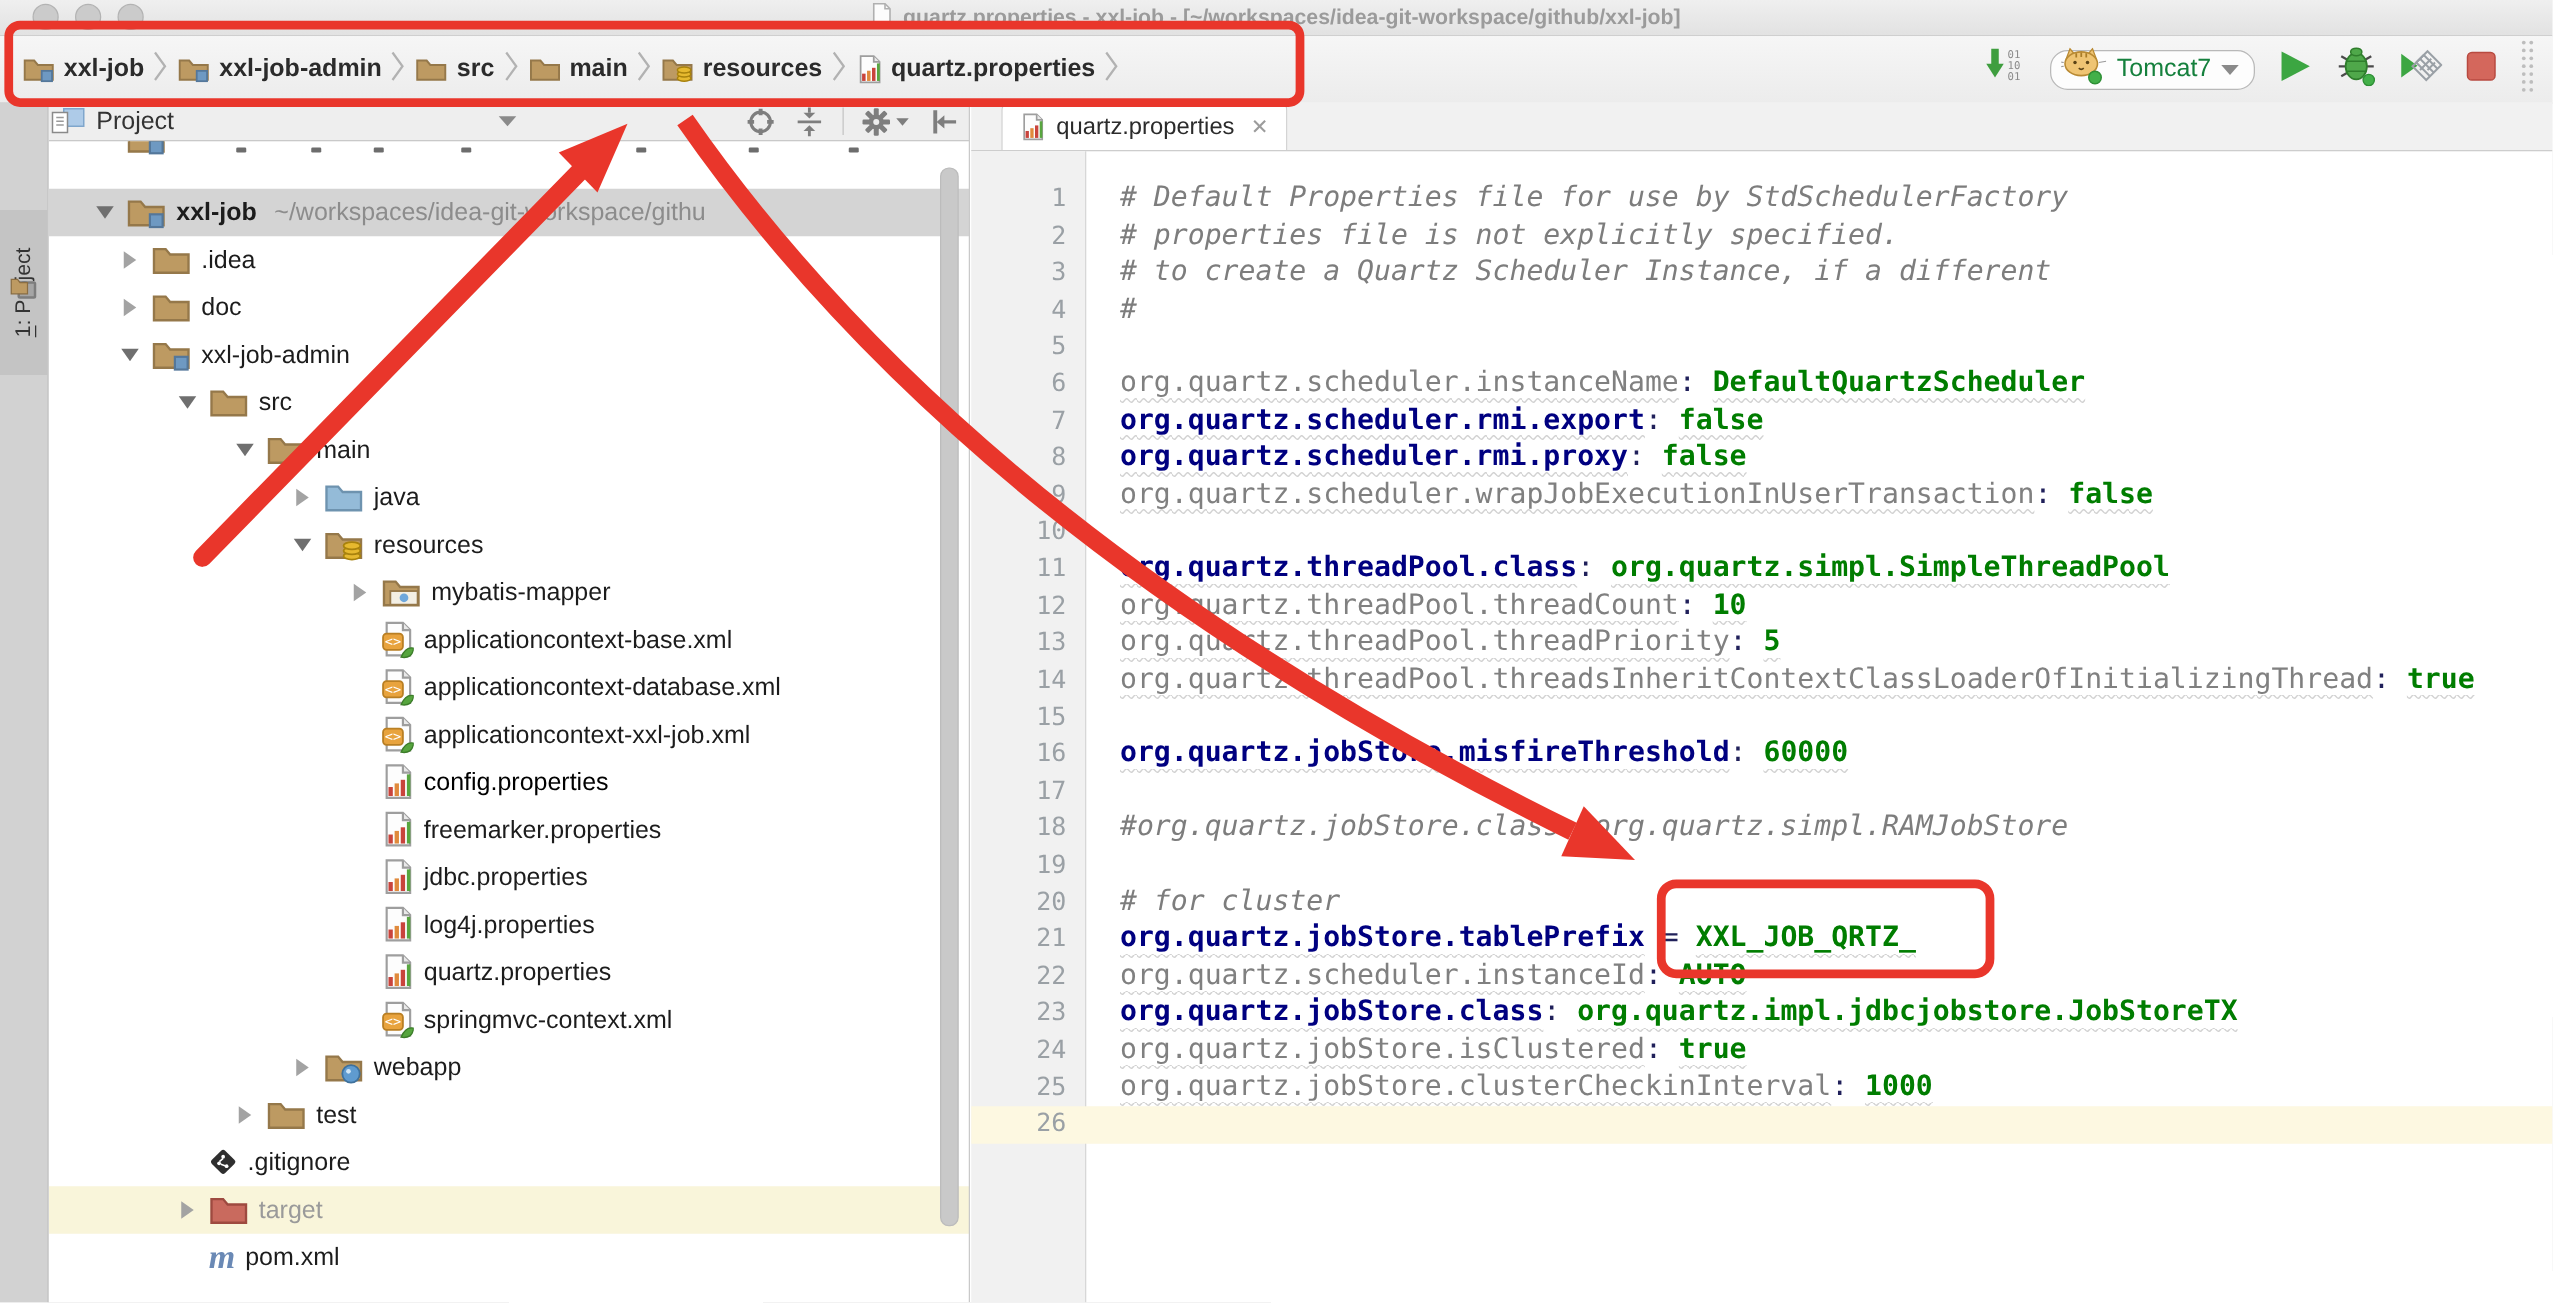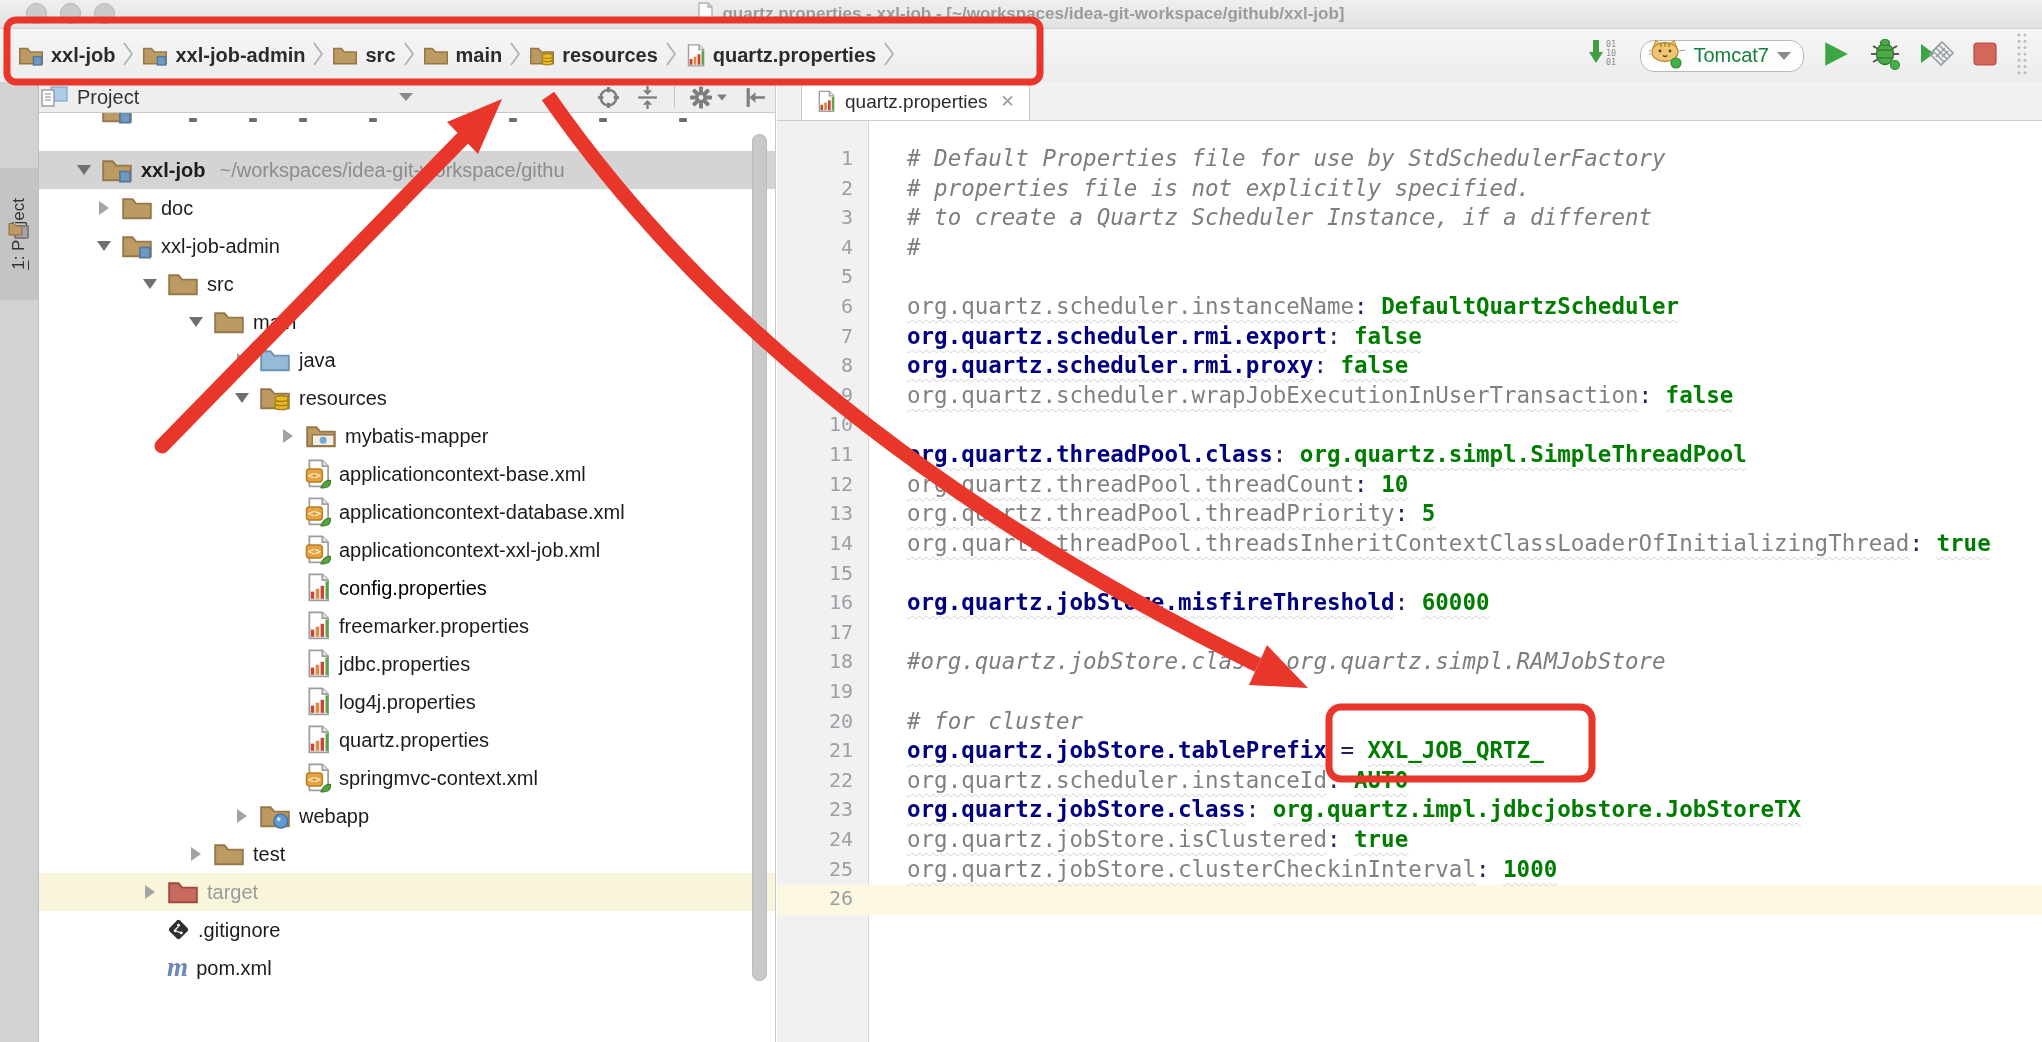--- a/index.html
+++ b/index.html
@@ -62,21 +62,21 @@
   #tab{position:absolute;left:24px;top:0;height:38px;background:#fff;border:1px solid #c6c6c6;border-bottom:none;
     border-radius:6px 6px 0 0;display:flex;align-items:center;gap:9px;padding:0 14px;box-sizing:border-box;}
   #tab .lbl{font-size:19px;color:#2b2b2b;}
   #tab .x{font-size:17px;color:#9c9c9c;margin-left:4px;}
   #edbody{position:absolute;left:0;top:39px;right:0;bottom:0;}
   #gutterbg{position:absolute;left:0;top:0;width:91px;bottom:0;background:#f1f1f1;border-right:1px solid #d7d7d7;z-index:0;}
   #caretline{position:absolute;left:0;right:0;height:30px;background:#fdf8e1;z-index:1;}
   #gutter{position:absolute;left:0;top:0;width:76px;padding-top:23px;z-index:2;text-align:right;
     font-family:"DejaVu Sans Mono",monospace;font-size:20px;color:#9aa0a5;}
   #gutter .gl{height:29.62px;line-height:29.62px;}
-  #code{position:absolute;left:130px;top:0;right:0;padding-top:23px;z-index:2;
+  #code{position:absolute;left:119px;top:0;right:0;padding-top:23px;z-index:2;
     font-family:"DejaVu Sans Mono",monospace;font-size:22.5px;}
   #code .cl{height:29.62px;line-height:29.62px;white-space:pre;}
   .tk-cm{color:#7d7d7d;font-style:italic;}
   .tk-kn{color:#000080;font-weight:bold;}
   .tk-kg{color:#808080;}
   .tk-sep{color:#20205a;}
   .tk-val{color:#007d00;font-weight:bold;}
   .sq{text-decoration-line:underline;text-decoration-style:wavy;text-decoration-color:#d2d2d2;
       text-decoration-thickness:1px;text-underline-offset:5px;}
   
@@ -377,20 +377,32 @@
           <div class="trow">
             <span style="width: 48px; flex: 0 0 auto;"></span>
             <span class="arrbox">
               <span class="arr-c"></span>
             </span>
             <span class="ticon">
               <svg width="32" height="28" viewBox="0 0 22 19">
                 <path d="M1.5,6.5 L1.5,3.5 h6.4 l2.5,3 h10.1 v10 h-19 z" fill="#bd9a62" stroke="#95784a" stroke-width="1.3"></path>
               </svg>
             </span>
+            <span class="lbl">.idea</span>
+          </div>
+          <div class="trow">
+            <span style="width: 48px; flex: 0 0 auto;"></span>
+            <span class="arrbox">
+              <span class="arr-c"></span>
+            </span>
+            <span class="ticon">
+              <svg width="32" height="28" viewBox="0 0 22 19">
+                <path d="M1.5,6.5 L1.5,3.5 h6.4 l2.5,3 h10.1 v10 h-19 z" fill="#bd9a62" stroke="#95784a" stroke-width="1.3"></path>
+              </svg>
+            </span>
             <span class="lbl">doc</span>
           </div>
           <div class="trow">
             <span style="width: 48px; flex: 0 0 auto;"></span>
             <span class="arrbox">
               <span class="arr-e"></span>
             </span>
             <span class="ticon">
               <svg width="32" height="28" viewBox="0 0 22 19">
                 <path d="M1.5,6.5 L1.5,3.5 h6.4 l2.5,3 h10.1 v10 h-19 z" fill="#bd9a62" stroke="#95784a" stroke-width="1.3"></path>
@@ -615,46 +627,46 @@
             <span style="width: 140px; flex: 0 0 auto;"></span>
             <span class="arrbox">
               <span class="arr-c"></span>
             </span>
             <span class="ticon">
               <svg width="32" height="28" viewBox="0 0 22 19">
                 <path d="M1.5,6.5 L1.5,3.5 h6.4 l2.5,3 h10.1 v10 h-19 z" fill="#bd9a62" stroke="#95784a" stroke-width="1.3"></path>
               </svg>
             </span>
             <span class="lbl">test</span>
-          </div>
-          <div class="trow excl">
-            <span style="width: 94px; flex: 0 0 auto;"></span>
-            <span class="arrbox">
-              <span class="arr-c"></span>
-            </span>
-            <span class="ticon">
-              <svg width="32" height="28" viewBox="0 0 22 19">
-                <path d="M1.5,6.5 L1.5,3.5 h6.4 l2.5,3 h10.1 v10 h-19 z" fill="#c96a5e" stroke="#9e4a40" stroke-width="1.3"></path>
-              </svg>
-            </span>
-            <span class="lbl">target</span>
           </div>
           <div class="trow">
             <span style="width: 94px; flex: 0 0 auto;"></span>
             <span class="arrbox"></span>
             <span class="ticon">
               <svg width="23.04" height="23.04" viewBox="0 0 20 20">
                 <rect x="3.5" y="3.5" width="13" height="13" rx="2" transform="rotate(45 10 10)" fill="#2f2f2f"></rect>
                 <circle cx="10" cy="6.4" r="1.3" fill="#fff"></circle>
                 <circle cx="7.2" cy="11" r="1.3" fill="#fff"></circle>
                 <circle cx="12.4" cy="13" r="1.3" fill="#fff"></circle>
                 <path d="M10,7.5 L7.4,9.8 M8.4,11.6 L11.3,12.6" stroke="#fff" stroke-width="1.1" fill="none"></path>
               </svg>
             </span>
             <span class="lbl">.gitignore</span>
+          </div>
+          <div class="trow excl">
+            <span style="width: 94px; flex: 0 0 auto;"></span>
+            <span class="arrbox">
+              <span class="arr-c"></span>
+            </span>
+            <span class="ticon">
+              <svg width="32" height="28" viewBox="0 0 22 19">
+                <path d="M1.5,6.5 L1.5,3.5 h6.4 l2.5,3 h10.1 v10 h-19 z" fill="#c96a5e" stroke="#9e4a40" stroke-width="1.3"></path>
+              </svg>
+            </span>
+            <span class="lbl">target</span>
           </div>
           <div class="trow">
             <span style="width: 94px; flex: 0 0 auto;"></span>
             <span class="arrbox"></span>
             <span class="ticon">
               <span style="font-family:'Liberation Serif',serif;font-style:italic;font-weight:bold;font-size:27.2px;color:#6a89b5;line-height:1;">m</span>
             </span>
             <span class="lbl">pom.xml</span>
           </div>
         </div>

